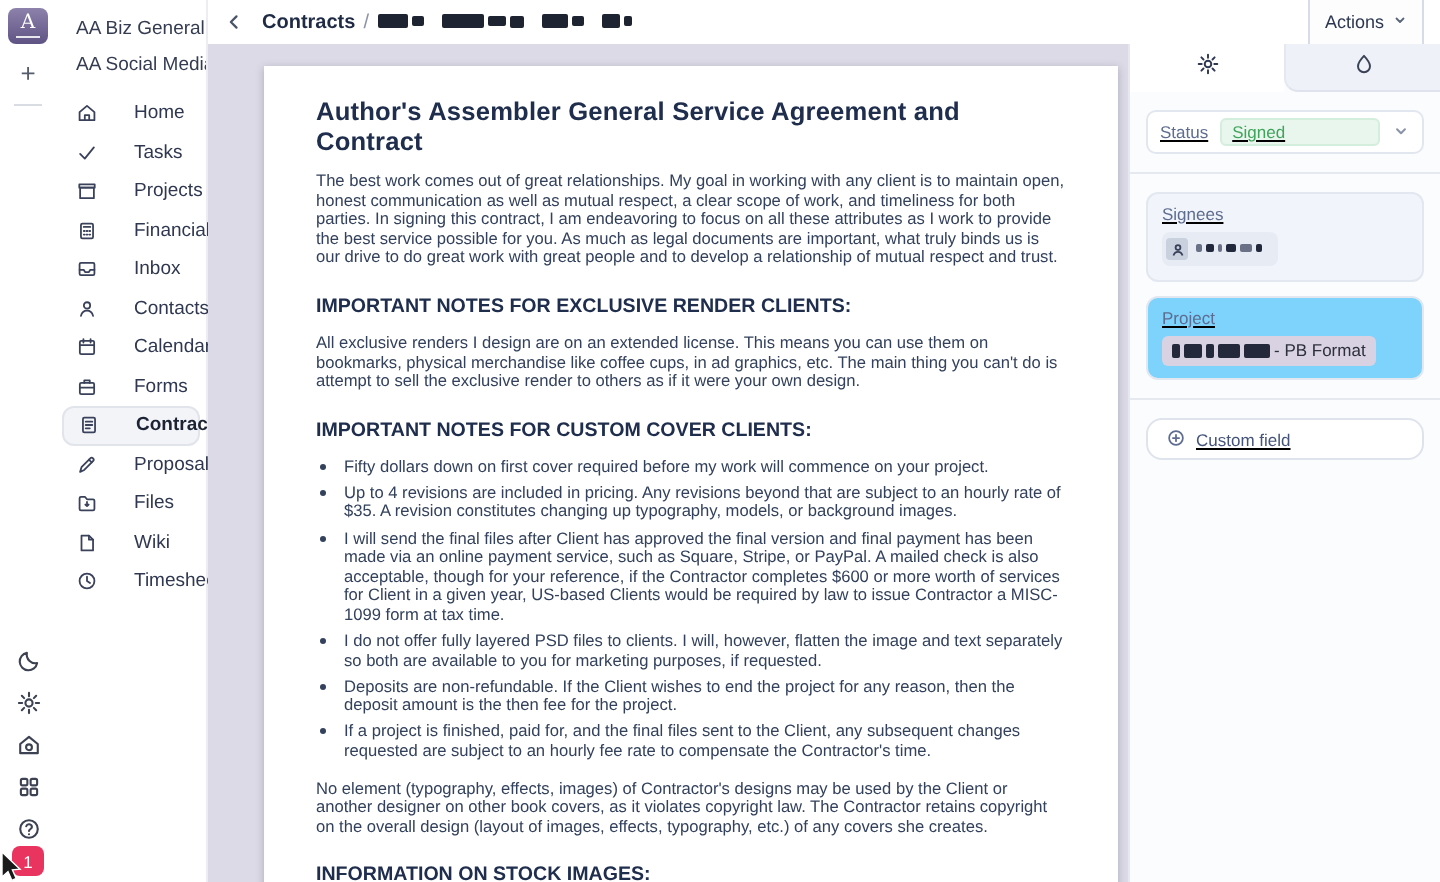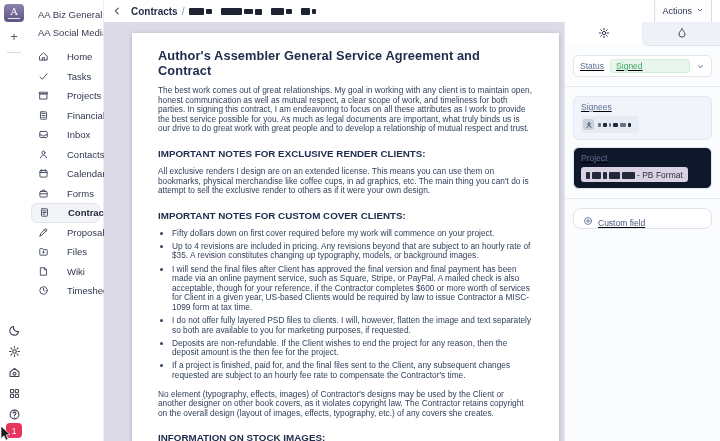--- a/index.html
+++ b/index.html
@@ -72,32 +72,32 @@
   .panel-body { padding:9px 8px 0; flex:1;text-decoration:underline; }
   .p-label { font-size:8.5px; color:#5d6c90; }
   .status-card { height:22px; background:#fff; border:1px solid #e2e6ef; border-radius:5px;
     display:flex; align-items:center; gap:6px; padding:0 6px; }
   .status-pill { flex:1; height:14px; background:#e9f6ee; border:1px solid #d4eedd; border-radius:3px;
     display:flex; align-items:center; padding:0 5px; font-size:8.5px; color:#3fa45c; }
   .status-card svg { width:9px; height:9px; color:#8a93a8; flex:0 0 9px; }
   .p-divider { border:none; border-top:1px solid #e7e9f1; margin:9px -8px; }
   .p-card { border:1px solid #e2e7f0; border-radius:6px; padding:5px 7px 6px; margin-bottom:7px; }
   .p-card.filled { background:#f1f4fa; }
-  .p-card.white { background:#0f172a; }
+  .p-card.white { background:#7dd3fc; }
   .signee-pill { margin-top:4px; display:inline-flex; align-items:center; gap:4px;
     background:#e7ebf3; border-radius:4px; padding:2px 6px 2px 2px; height:17px; }
   .avatar { width:11px; height:11px; border-radius:2px; background:#c9d1de; color:#39405a;
     display:flex; align-items:center; justify-content:center; }
   .avatar svg { width:8px; height:8px; }
   .mini-blk { display:inline-block; border-radius:1px; margin-right:2px; vertical-align:middle; }
   .project-pill { margin-top:4px; display:inline-flex; align-items:center; background:#d8d2e3;
     border-radius:3px; padding:2px 5px; height:15px; font-size:8.5px; color:#2e2f3c; white-space:nowrap; }
   .contract-blocks { margin-top:4px; height:8px; display:flex; align-items:flex-end; gap:3px; }
   .custom-field-btn { width:100%; height:21px; background:#fff; border:1px solid #dfe3ec; border-radius:8px;
-    display:flex; align-items:flex-end; gap:5px; padding:0 9px; font-size:8.5px; color:#44547a; }
+    display:flex; align-items:center; gap:5px; padding:0 9px; font-size:8.5px; color:#44547a; }
   .custom-field-btn svg { width:10px; height:10px; color:#5d6c90; }
 
   
   .cursor { position:absolute; left:0px; top:426px; width:12px; height:16px; pointer-events:none; }
 </style>
 </head>
 <body>
 
 <div class="screen">
 

